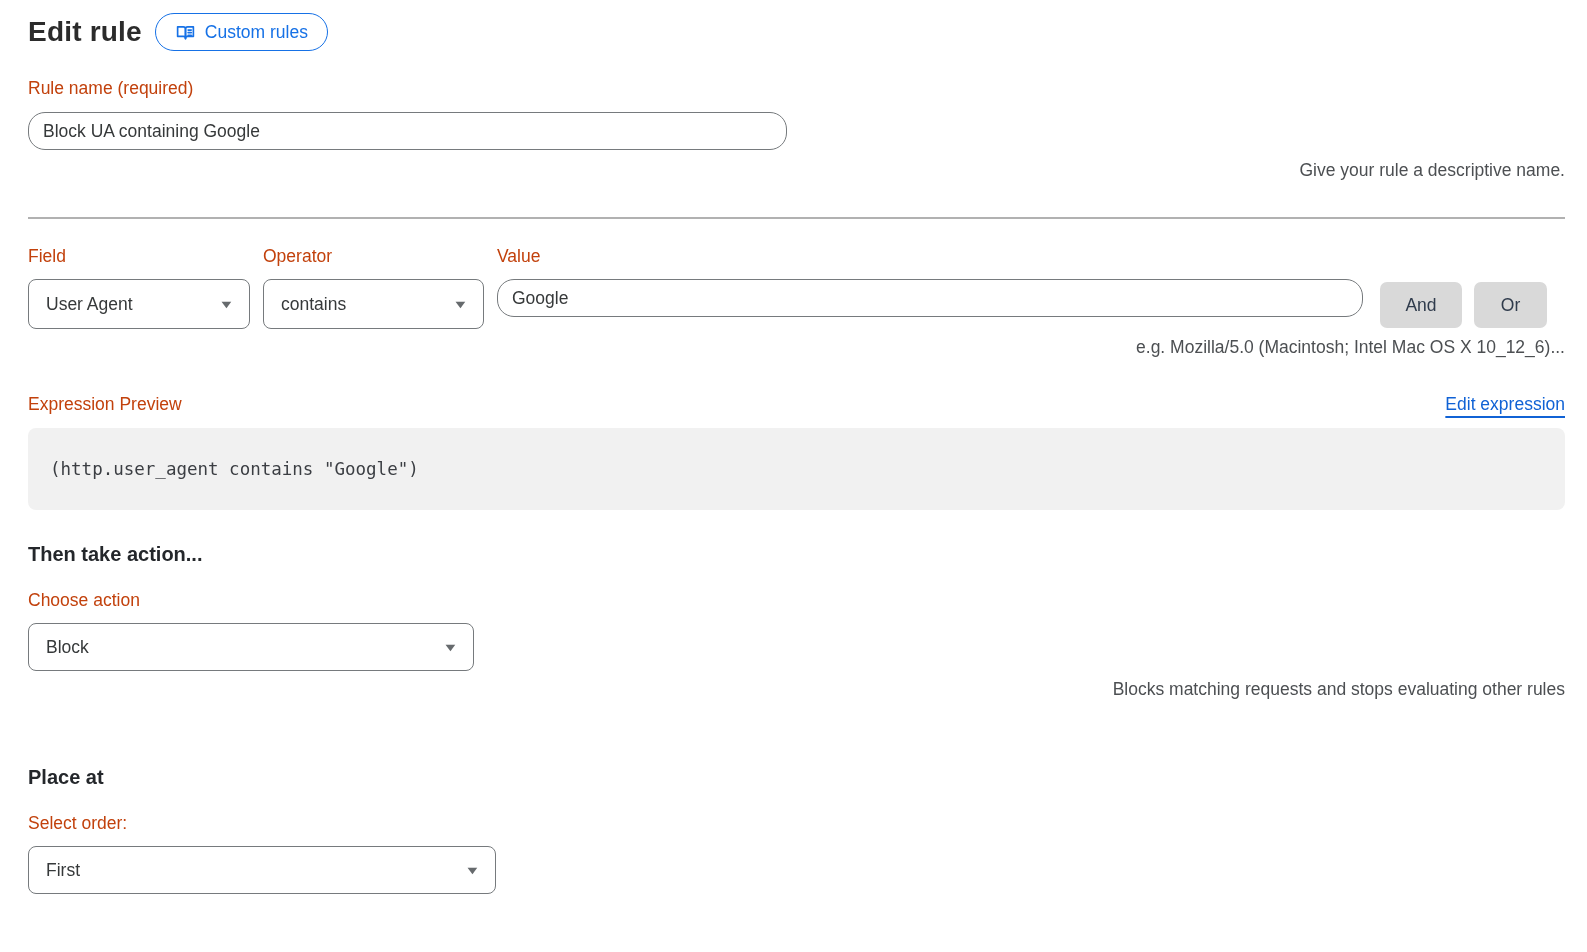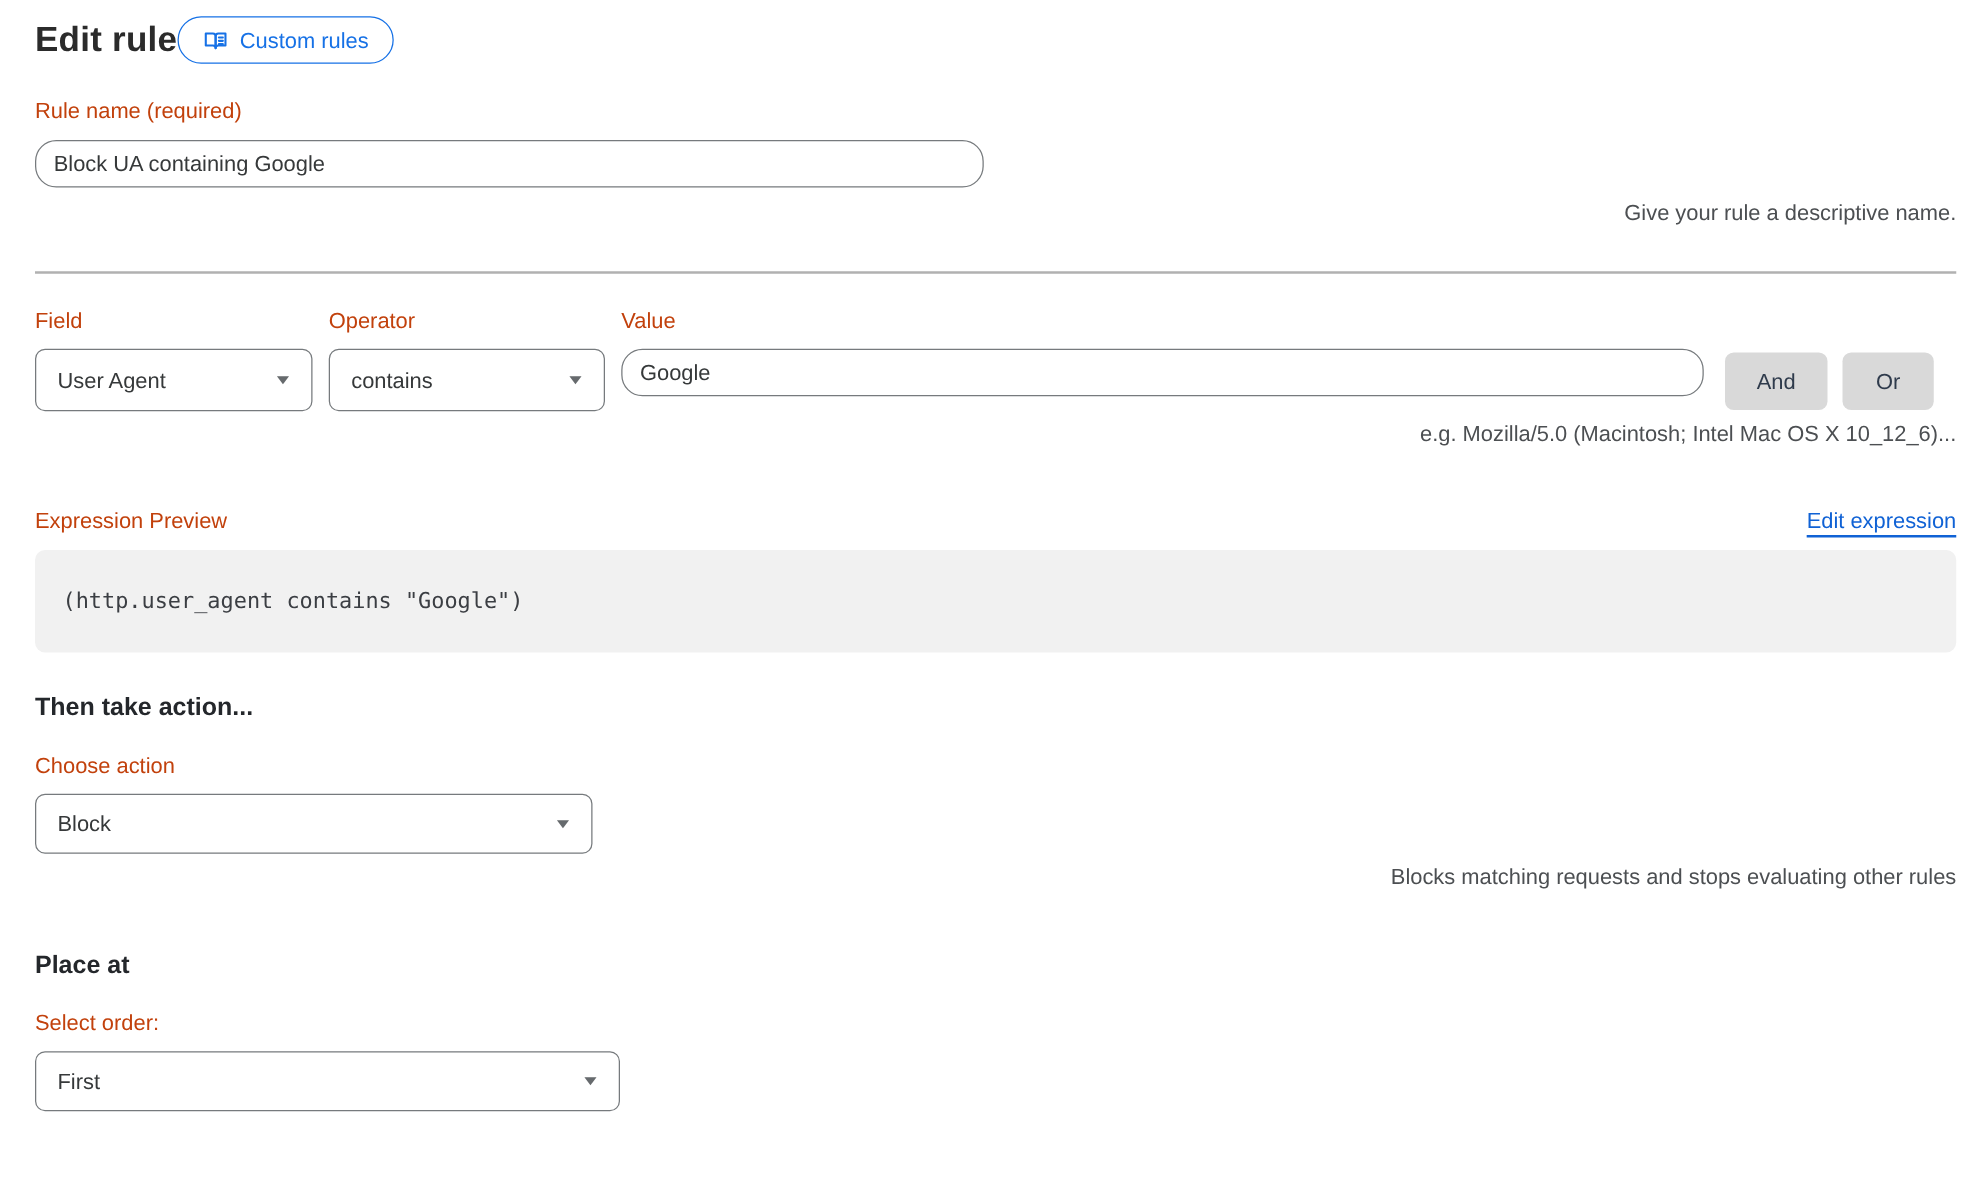--- a/index.html
+++ b/index.html
@@ -11,21 +11,21 @@
   }
   .page {
     width: 1587px;
     height: 952px;
     padding: 13px 22px 0 28px;
     overflow: hidden;
   }
   .content { width: 1537px; }
 
   
-  .header-row { display: flex; align-items: center; }
+  .header-row { display: flex; align-items: center; gap: 13px; }
   .page-title {
     margin: 0;
     font-size: 28px;
     font-weight: 700;
     color: #2b2b2b;
     letter-spacing: 0.2px;
   }
   .pill-btn {
     display: inline-flex;
     align-items: center;
@@ -121,21 +121,21 @@
   }
   .and-btn { width: 82px; margin-right: 12px; }
   .or-btn { width: 73px; }
   .value-helper { margin-top: 8px; margin-left: 469px; }
 
   
   .preview-header {
     display: flex;
     justify-content: space-between;
     align-items: flex-start;
-    margin-top: 48px;
+    margin-top: 36px;
   }
   .edit-expression-link {
     color: #1062d5;
     font-size: 17.5px;
     text-decoration: underline;
     text-decoration-thickness: 2px;
     text-underline-offset: 6px;
     cursor: pointer;
   }
   .preview-box {
@@ -158,21 +158,21 @@
   .section-heading {
     margin: 0;
     font-size: 20px;
     font-weight: 700;
     color: #24272b;
   }
   .action-heading { margin-top: 33px; }
   .action-label { margin-top: 24px; }
   .action-select { margin-top: 12px; width: 446px; height: 48px; justify-content: space-between; }
   .action-helper { margin-top: 8px; }
-  .place-heading { margin-top: 49px; }
+  .place-heading { margin-top: 66px; }
   .place-label { margin-top: 24px; }
   .place-select { margin-top: 12px; width: 468px; height: 48px; }
 </style>
 </head>
 <body>
 
 <div class="page">
   <div class="content">
 
     <div class="header-row">

